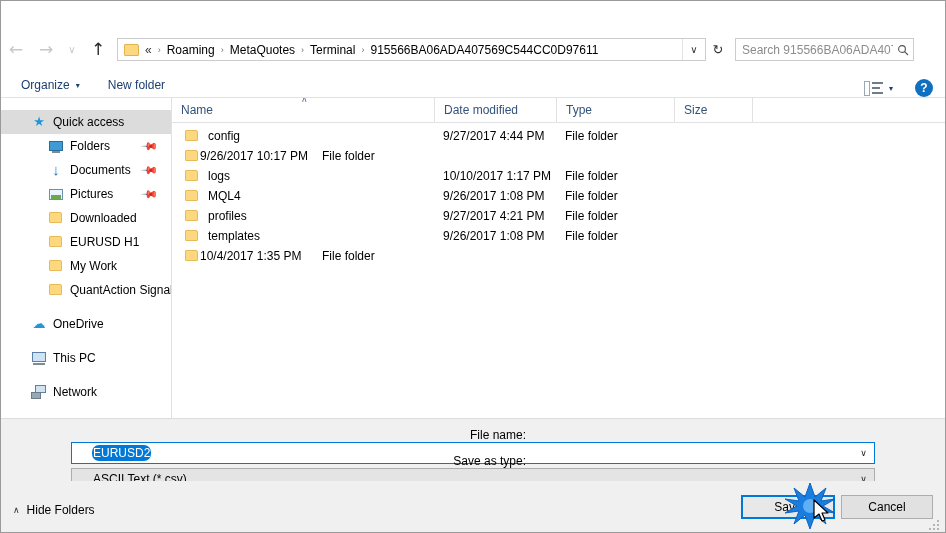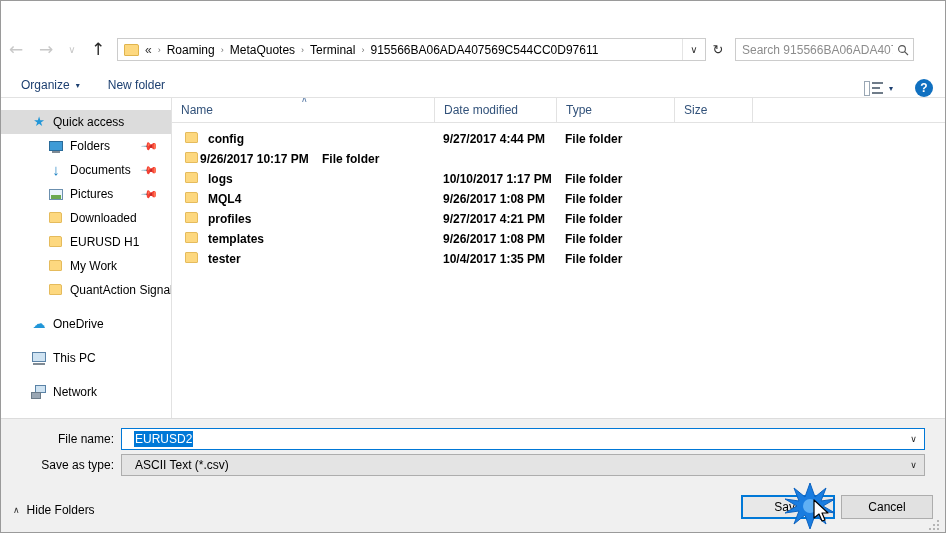--- a/index.html
+++ b/index.html
@@ -422,25 +422,24 @@
   .sort-caret {
     position: absolute;
     left: 129px;
     top: -4px;
     font-size: 9px;
     color: #5a7ba6;
   }
   .rows { padding-top: 3px; }
   .file-row {
     display: flex;
-    align-items: flex-end;
+    align-items: center;
     height: 20px;
     font-size: 12px;
     color: #000;
-    font-weight: bold;
   }
   .row-ic {
     width: 16px; height: 16px;
     margin-left: 12px;
     position: relative;
     flex: 0 0 auto;
   }
   .row-name {
     width: 235px;
     margin-left: 8px;
@@ -462,20 +461,21 @@
     border-top: 1px solid #dcdcdc;
     box-sizing: border-box;
   }
   .form-row {
     position: absolute;
     left: 0;
     width: 100%;
     height: 22px;
     display: flex;
     align-items: center;
+    flex-direction: column;
   }
   .form-row.r1 { top: 9px; }
   .form-row.r2 { top: 35px; }
   .form-label {
     width: 120px;
     text-align: right;
     font-size: 12px;
     color: #000;
     flex: 0 0 auto;
     padding-right: 7px;
@@ -493,23 +493,24 @@
   .combo.filename {
     background: #ffffff;
     border: 1px solid #0078d7;
   }
   .combo.filetype {
     background: #e4e4e4;
     border: 1px solid #adadad;
   }
   .combo-value {
     font-size: 12px;
-    margin-left: 12px;
+    margin-left: 20px;
     padding: 1px 1px;
     white-space: nowrap;
+    border-radius: 7px;
   }
   .combo-value.sel {
     background: #0078d7;
     color: #ffffff;
   }
   .combo-arrow {
     position: absolute;
     right: 0; top: 0;
     width: 21px; height: 20px;
     display: flex;
@@ -768,21 +769,20 @@
         </div>
         <div class="file-row">
           <span class="row-ic folder-ic"></span>
           <span class="row-name">templates</span>
           <span class="row-date">9/26/2017 1:08 PM</span>
           <span class="row-type">File folder</span>
           <span class="row-size"></span>
         </div>
         <div class="file-row">
           <span class="row-ic folder-ic"></span>
-          <span class="row-name">tester</span>
           <span class="row-date">10/4/2017 1:35 PM</span>
           <span class="row-type">File folder</span>
           <span class="row-size"></span>
         </div>
       </div>
     </div>
   </div>
 
   <div class="footer-form">
     <div class="form-row r1">

